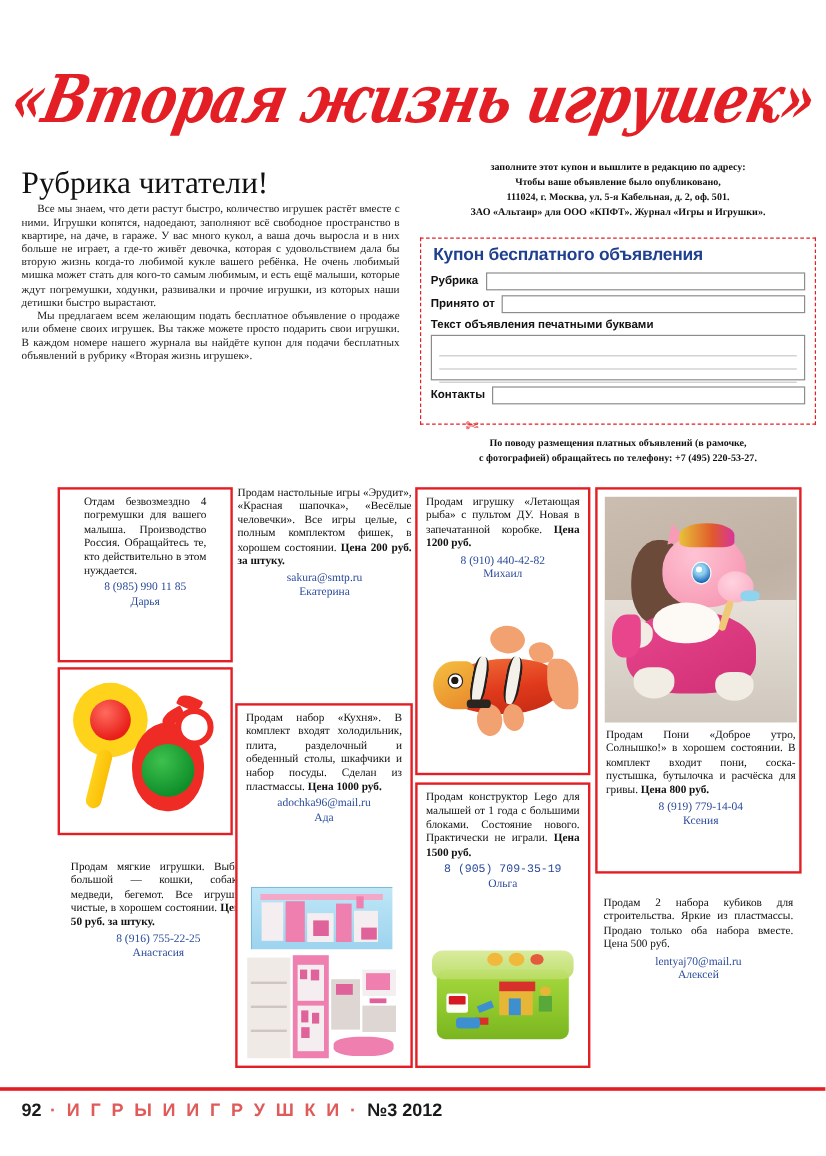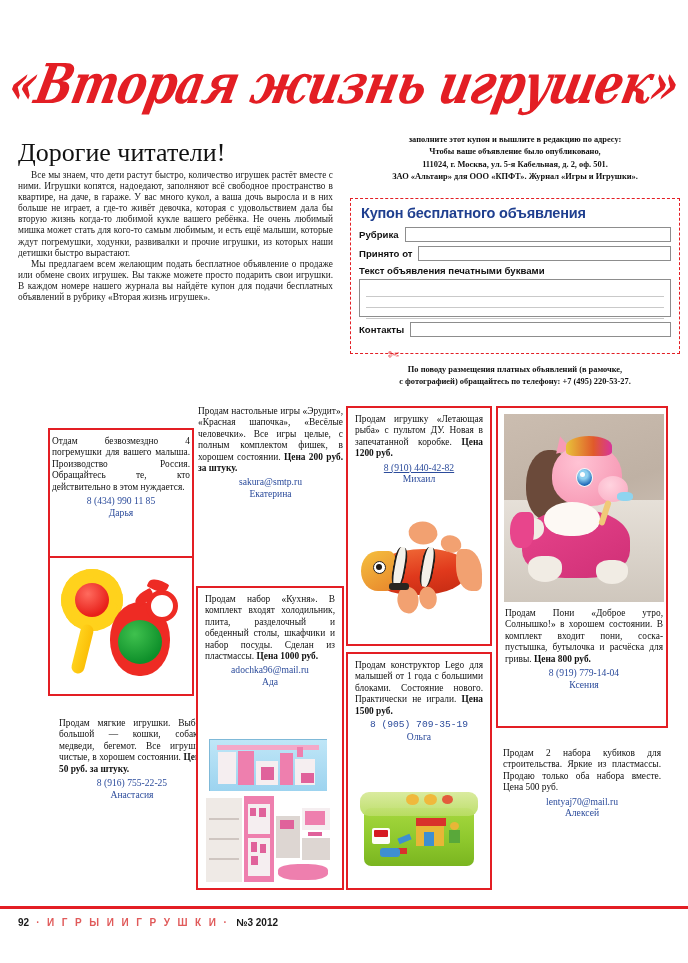--- a/index.html
+++ b/index.html
@@ -275,36 +275,36 @@
   .tub-label{position:absolute;background:#fdfdf8;border-radius:2px;}
   .lego-stud{position:absolute;border-radius:50%;}
 
   
   .footrule{
     position:absolute;left:0;top:906px;width:688px;height:3px;background:#e31e24;
   }
   .footer{
     position:absolute;left:18px;top:917px;
     font-family:"Liberation Sans", sans-serif;
-    font-size:10px;font-weight:bold;letter-spacing:0px;
+    font-size:15px;font-weight:bold;letter-spacing:0px;
     color:#1a1a1a;display:flex;align-items:baseline;gap:7px;
   }
   .foot-mag{color:#e05a5a;letter-spacing:2.4px;}
   .foot-iss{color:#1a1a1a;font-weight:bold;letter-spacing:0;}
 </style>
 </head>
 <body>
 
 <div class="page">
 
   <div class="masthead">
     <div class="masthead-title">«Вторая жизнь игрушек»</div>
   </div>
 
-  <div class="greeting">Дорогие читатели!</div>
+  <div class="greeting">Рубрика читатели!</div>
 
   <div class="intro">
     <p class="ind">Все мы знаем, что дети растут быстро, количество игрушек растёт вместе с ними. Игрушки копятся, надоедают, заполняют всё свободное пространство в квартире, на даче, в гараже. У вас много кукол, а ваша дочь выросла и в них больше не играет, а где-то живёт девочка, которая с удовольствием дала бы вторую жизнь когда-то любимой кукле вашего ребёнка. Не очень любимый мишка может стать для кого-то самым любимым, и есть ещё малыши, которые ждут погремушки, ходунки, развивалки и прочие игрушки, из которых наши детишки быстро вырастают.</p>
     <p class="ind">Мы предлагаем всем желающим подать бесплатное объявление о продаже или обмене своих игрушек. Вы также можете просто подарить свои игрушки. В каждом номере нашего журнала вы найдёте купон для подачи бесплатных объявлений в рубрику «Вторая жизнь игрушек».</p>
   </div>
 
   <div class="coupon-note">
     <div>заполните этот купон и вышлите в редакцию по адресу:</div>
     <div>Чтобы ваше объявление было опубликовано,</div>
     <div>111024, г. Москва, ул. 5-я Кабельная, д. 2, оф. 501.</div>
@@ -337,23 +337,23 @@
     </div>
   </div>
 
   <div class="scissors">✄</div>
 
   <div class="coupon-foot">
     <div>По поводу размещения платных объявлений (в рамочке,</div>
     <div>с фотографией) обращайтесь по телефону: +7 (495) 220-53-27.</div>
   </div>
 
-  <div class="adbox" style="left:48px;top:428px;width:146px;height:146px;padding:6px 2px;">
+  <div class="adbox" style="left:48px;top:406px;width:146px;height:146px;padding:6px 20px;">
     <div class="adtext ind">Отдам безвозмездно 4 погремушки для вашего малыша. Производство Россия. Обращайтесь те, кто действительно в этом нуждается.</div>
-    <div class="contact" style="margin-top:2px;">8 (434) 990 11 85</div>
+    <div class="contact" style="margin-top:2px;">8 (985) 990 11 85</div>
     <div class="contact">Дарья</div>
   </div>
 
   <div class="photo rattle-bg" style="left:48px;top:556px;width:146px;height:140px;border:2.2px solid #e31e24;box-sizing:border-box;">
     <div class="photo-inner">
       <div class="handle" style="left:26px;top:66px;transform:rotate(14deg);"></div>
       <div class="flower" style="left:16px;top:16px;"></div>
       <div class="flower-core" style="left:25px;top:25px;"></div>
       <div class="pear" style="left:60px;top:44px;"></div>
       <div class="pear-core" style="left:68px;top:62px;"></div>
@@ -411,21 +411,21 @@
       <div class="kit-white" style="left:98px;top:14px;width:28px;height:22px;"></div>
       <div class="kit-pink" style="left:101px;top:17px;width:20px;height:14px;"></div>
       <div class="kit-grey" style="left:98px;top:44px;width:28px;height:22px;"></div>
       <div class="kit-pink" style="left:74px;top:70px;width:50px;height:16px;border-radius:40%;"></div>
       <div class="kit-deep" style="left:104px;top:38px;width:14px;height:4px;"></div>
     </div>
   </div>
 
   <div class="adbox" style="left:346px;top:406px;width:146px;height:240px;padding:6px 7px;">
     <div class="adtext ind"><span>Продам игрушку «Летающая рыба» с пультом ДУ. Новая в запечатанной коробке. </span><b>Цена 1200 руб.</b></div>
-    <div class="contact" style="margin-top:2px;text-decoration:underline;">8 (910) 440-42-82</div>
+    <div class="contact" style="margin-top:2px;">8 (910) 440-42-82</div>
     <div class="contact">Михаил</div>
 
     <div class="photo" style="position:absolute;left:5px;top:105px;width:132px;height:125px;background:#ffffff;">
       <div class="fin" style="left:56px;top:8px;width:28px;height:24px;transform:rotate(-18deg);"></div>
       <div class="fin" style="left:88px;top:22px;width:20px;height:18px;transform:rotate(-12deg);"></div>
       <div class="fish-body" style="left:18px;top:36px;"></div>
       <div class="fish-head" style="left:8px;top:38px;"></div>
       <div class="fish-stripe" style="left:40px;top:34px;transform:rotate(10deg);"></div>
       <div class="fish-stripe" style="left:68px;top:34px;transform:rotate(10deg);"></div>
       <div class="fish-eye" style="left:20px;top:48px;"></div>

